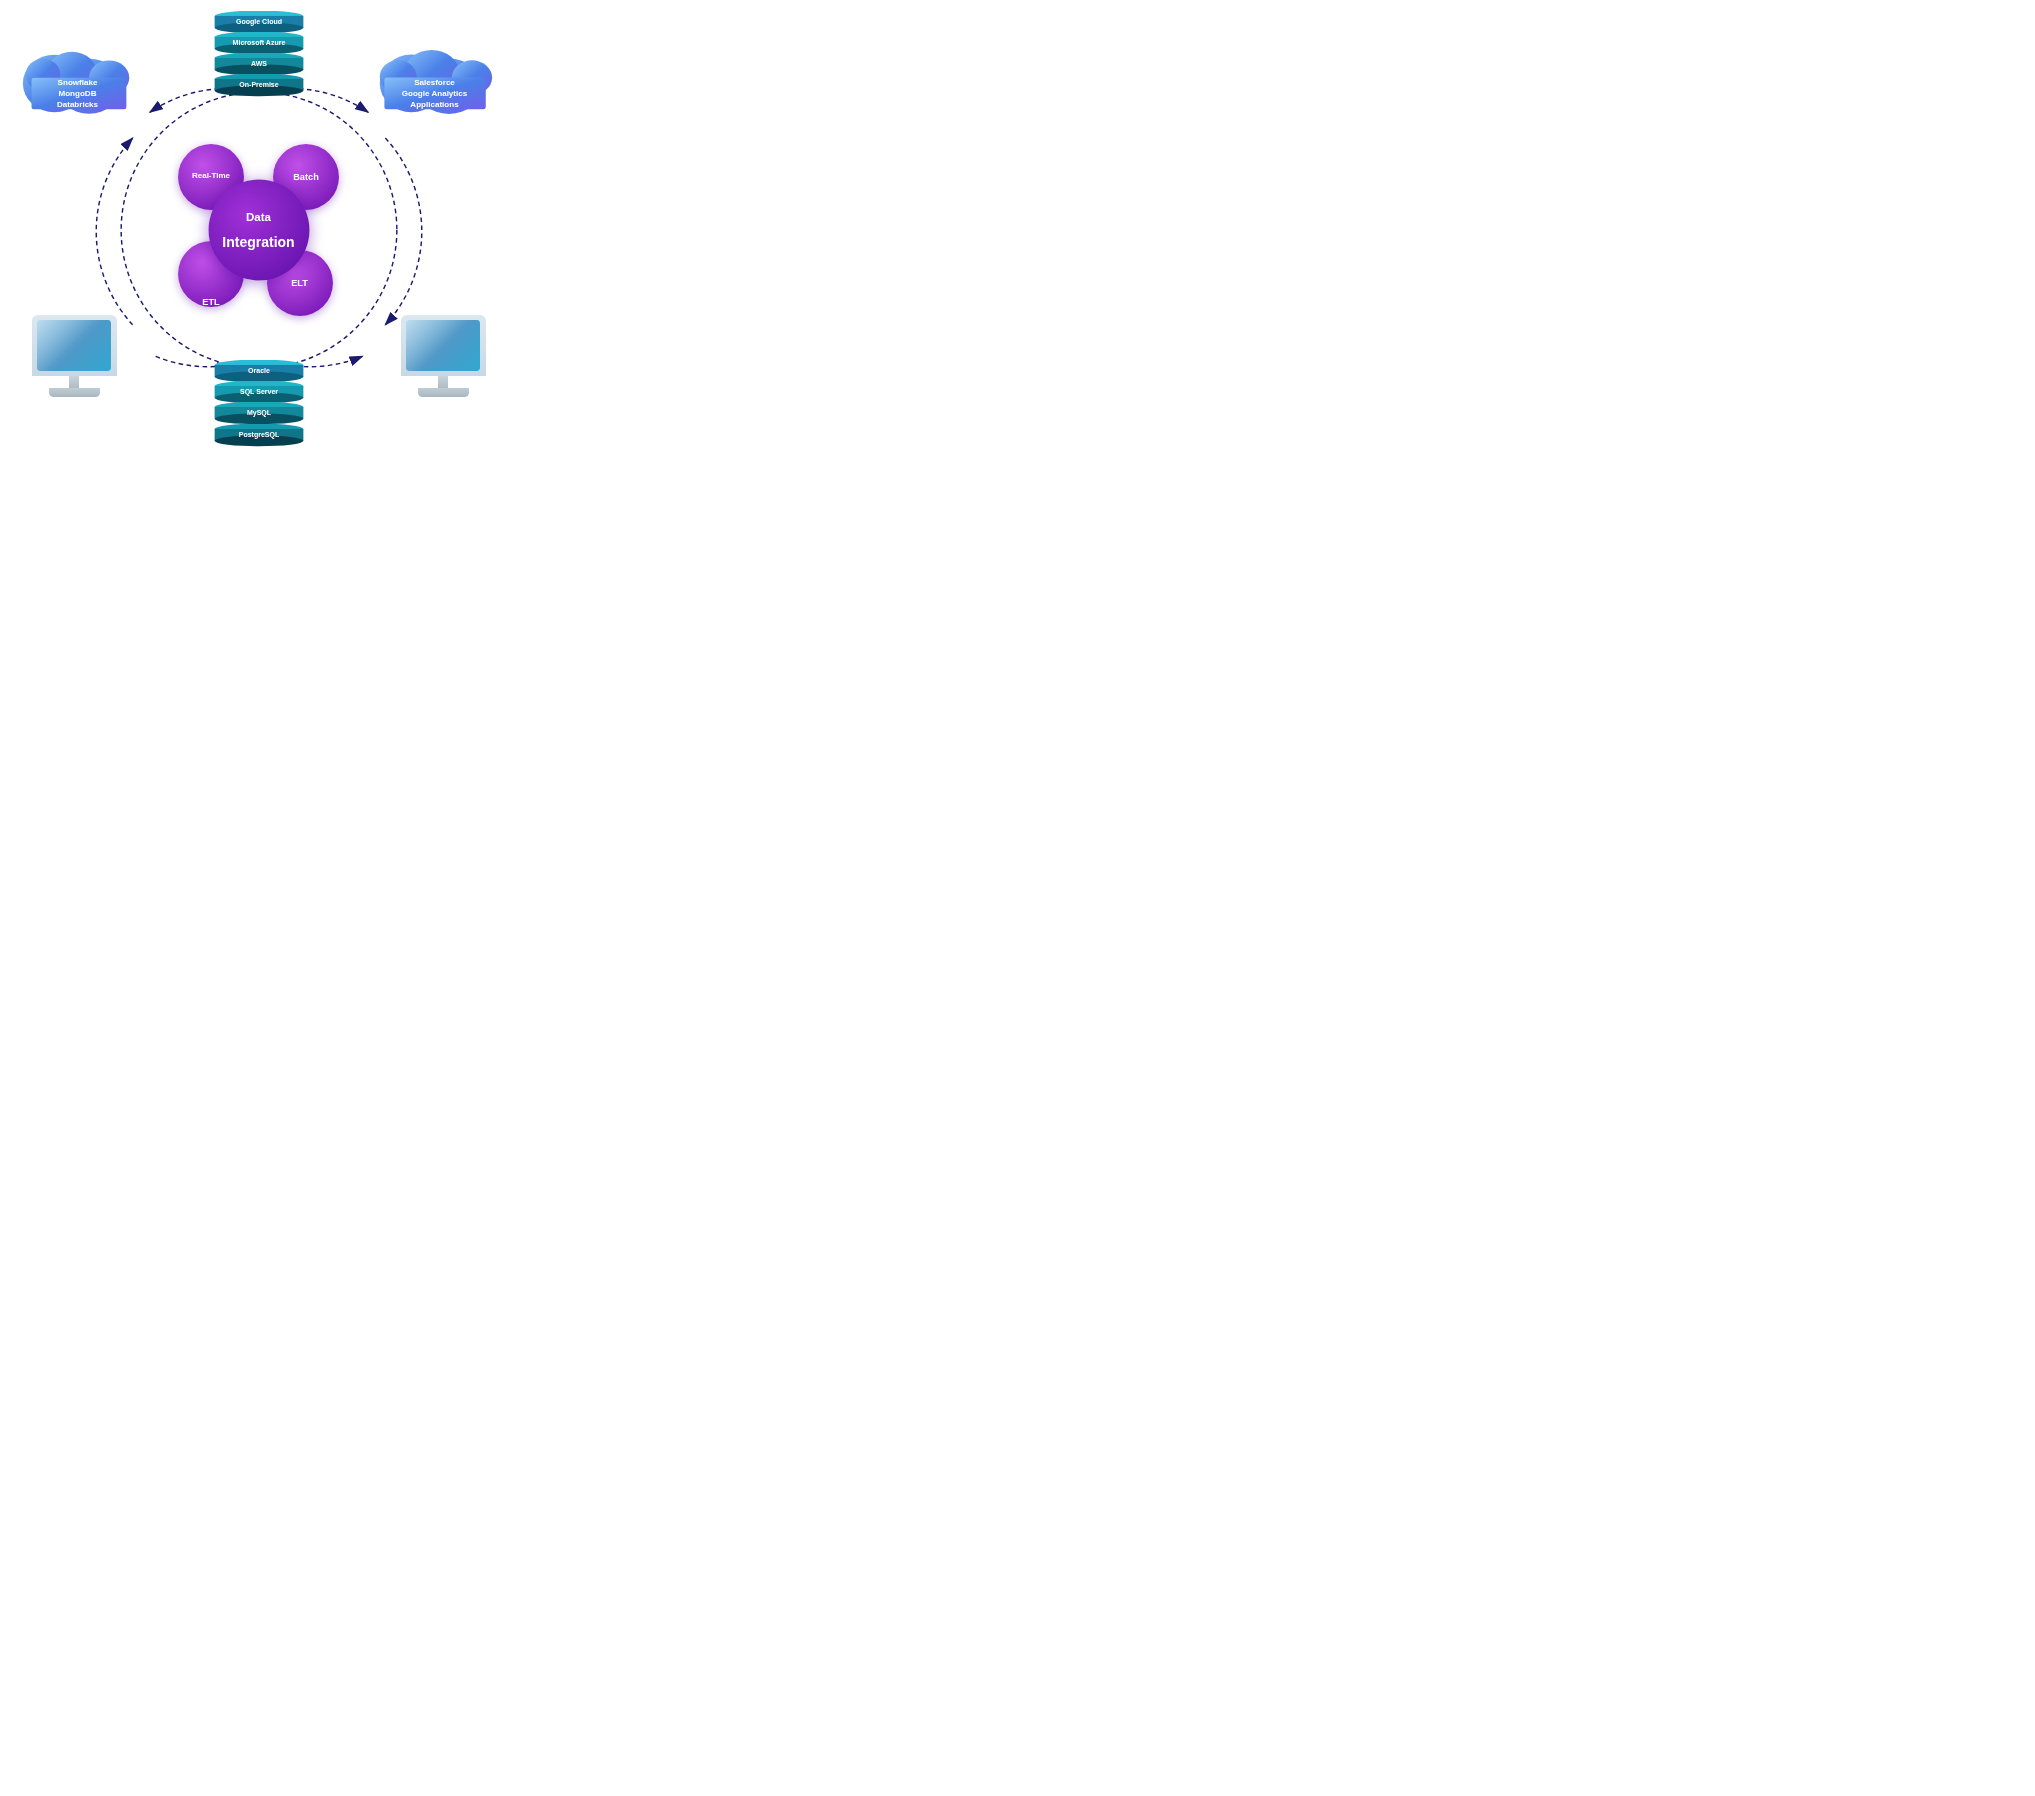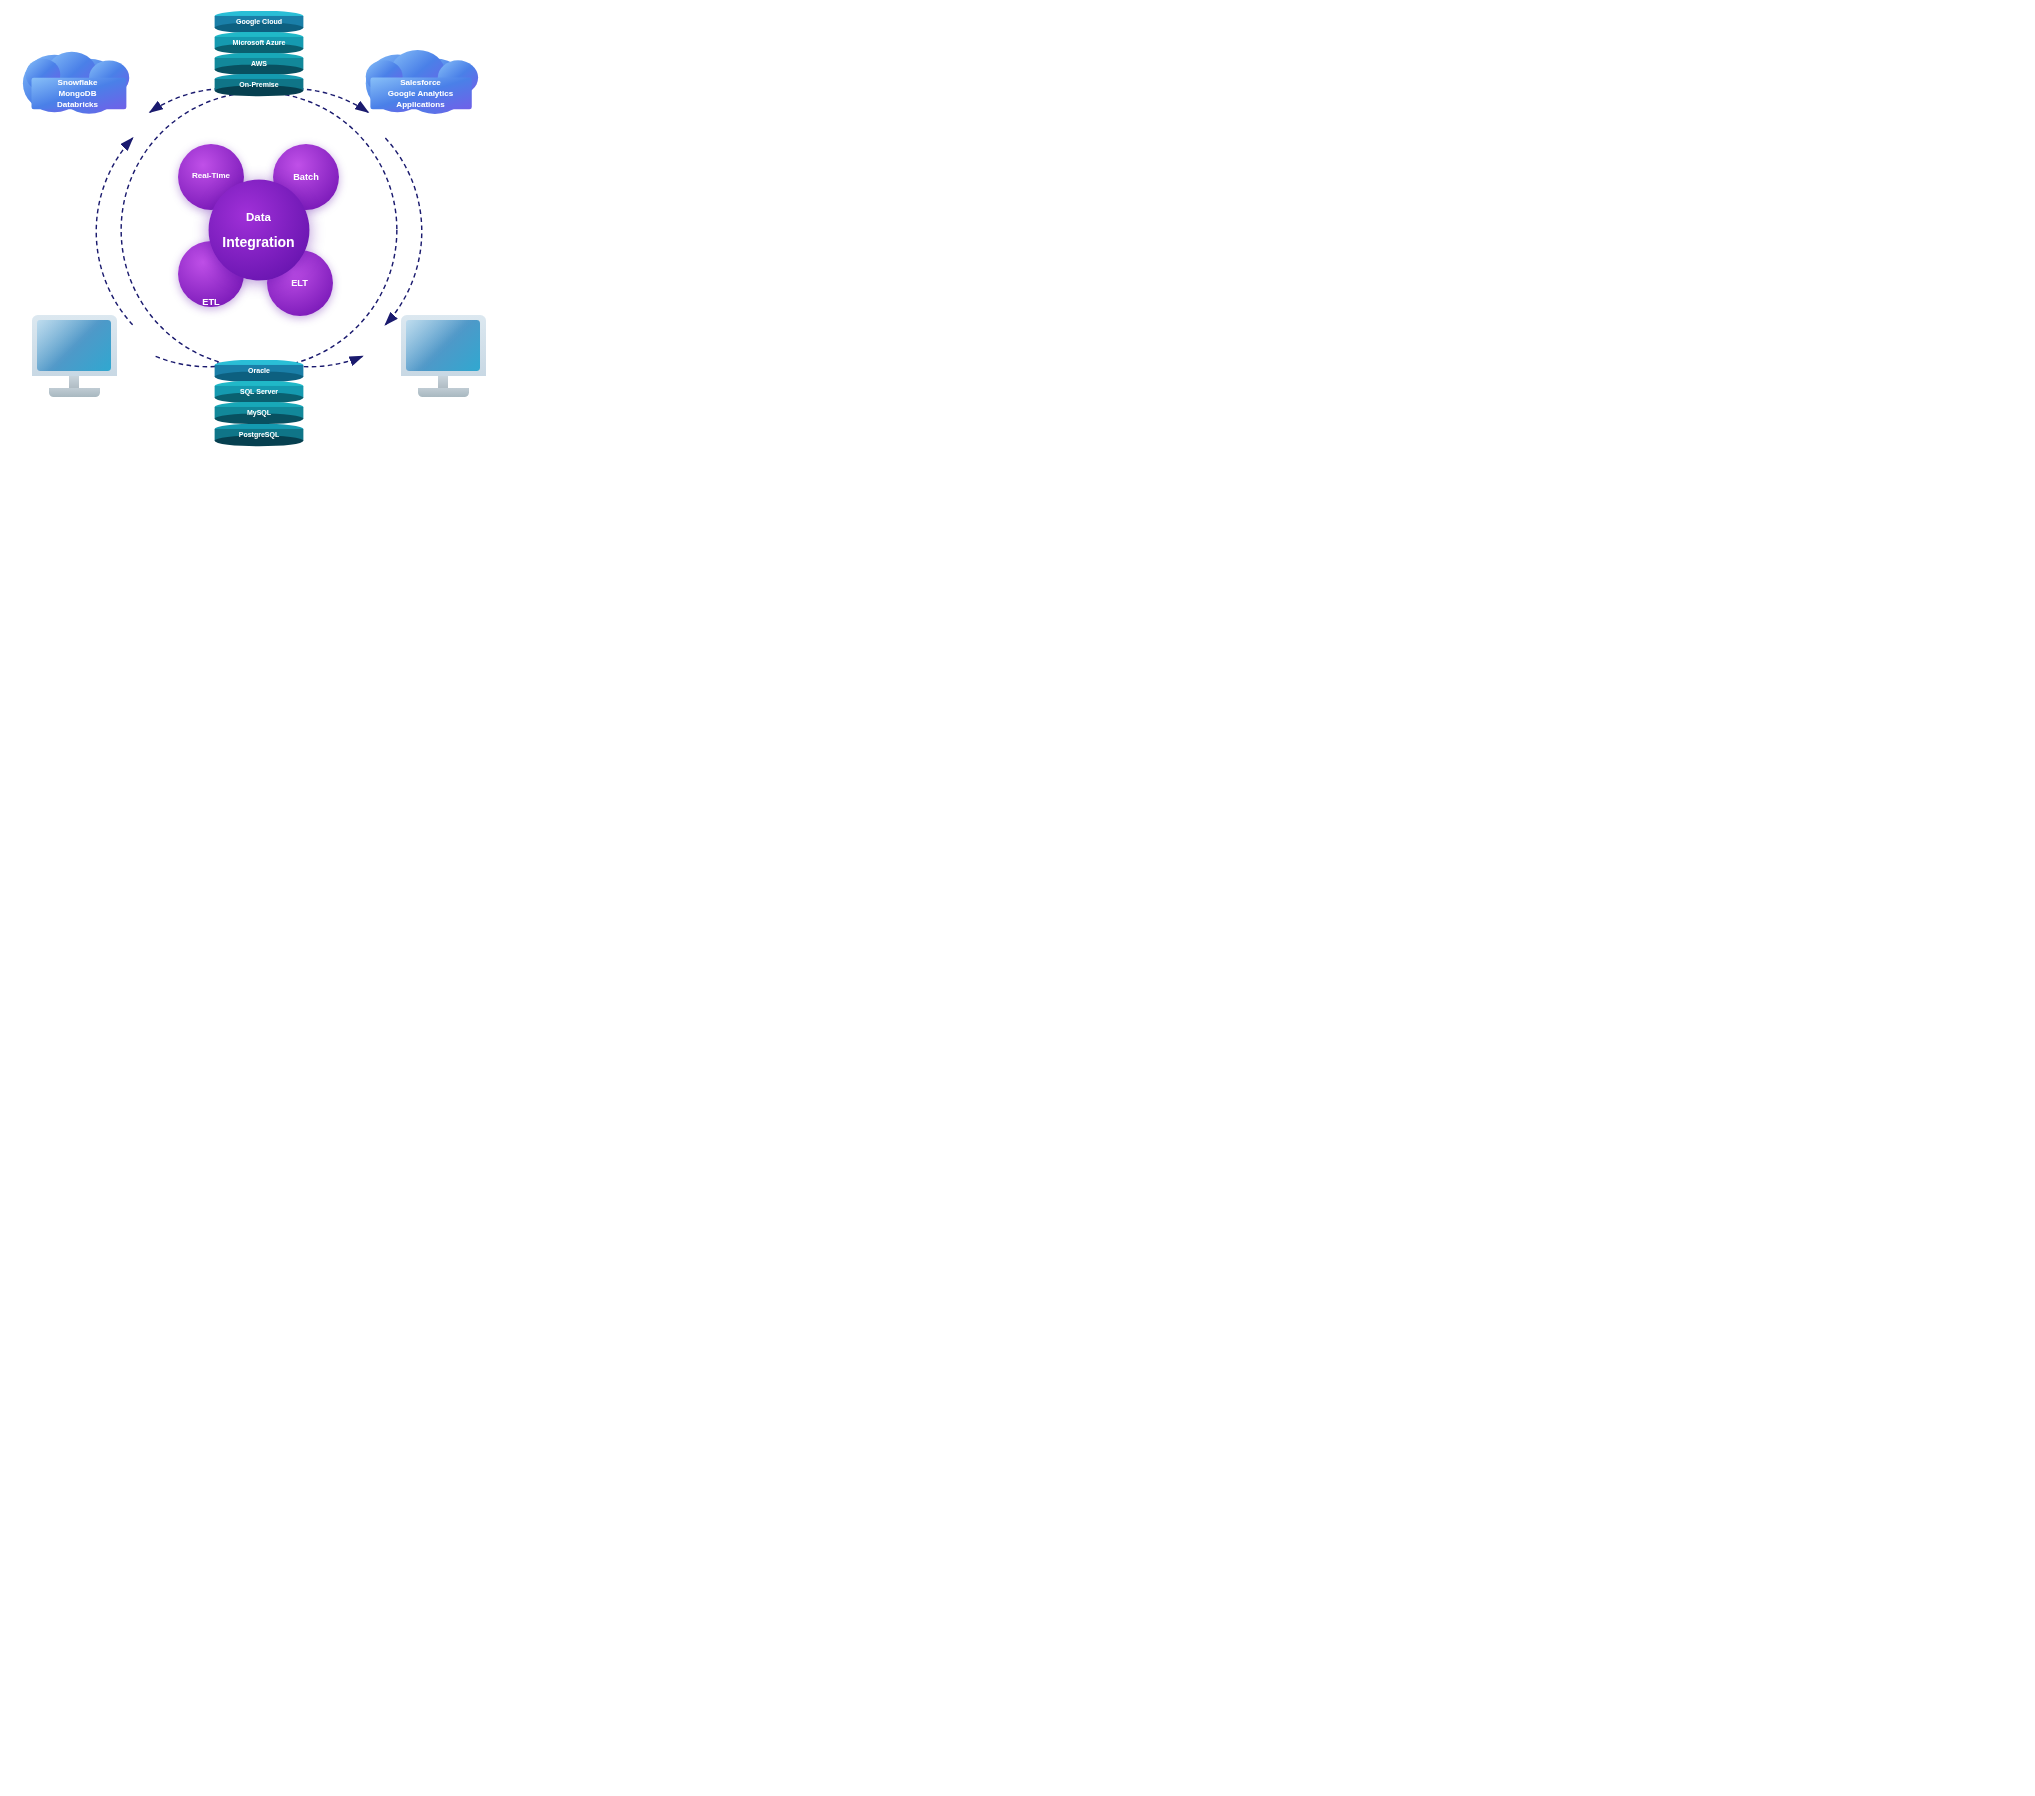--- a/index.html
+++ b/index.html
@@ -231,21 +231,21 @@
       <ellipse cx="90" cy="55" rx="45" ry="40" fill="url(#cloudGradL)"></ellipse>
       <ellipse cx="40" cy="55" rx="30" ry="28" fill="url(#cloudGradL)"></ellipse>
       <ellipse cx="155" cy="60" rx="35" ry="30" fill="url(#cloudGradL)"></ellipse>
       <rect x="20" y="60" width="165" height="55" fill="url(#cloudGradL)" rx="4"></rect>
       <text x="100" y="73" text-anchor="middle" fill="white" font-weight="700" font-size="14" font-family="Arial">Snowflake</text>
       <text x="100" y="92" text-anchor="middle" fill="white" font-weight="700" font-size="14" font-family="Arial">MongoDB</text>
       <text x="100" y="111" text-anchor="middle" fill="white" font-weight="700" font-size="14" font-family="Arial">Databricks</text>
     </svg>
   </div>
 
-  <div class="cloud cloud-right" style="top:37px; right:25px;justify-content:center;">
+  <div class="cloud cloud-right" style="top:37px; right:11px;justify-content:center;">
     <svg width="121" height="75" viewBox="0 0 210 130">
       <defs>
         <linearGradient id="cloudGradR" x1="0%" y1="0%" x2="100%" y2="100%">
           <stop offset="0%" style="stop-color:#88c0f8"></stop>
           <stop offset="50%" style="stop-color:#4a80e8"></stop>
           <stop offset="100%" style="stop-color:#7060e8"></stop>
         </linearGradient>
       </defs>
       <ellipse cx="65" cy="70" rx="55" ry="50" fill="url(#cloudGradR)"></ellipse>
       <ellipse cx="130" cy="75" rx="58" ry="48" fill="url(#cloudGradR)"></ellipse>

